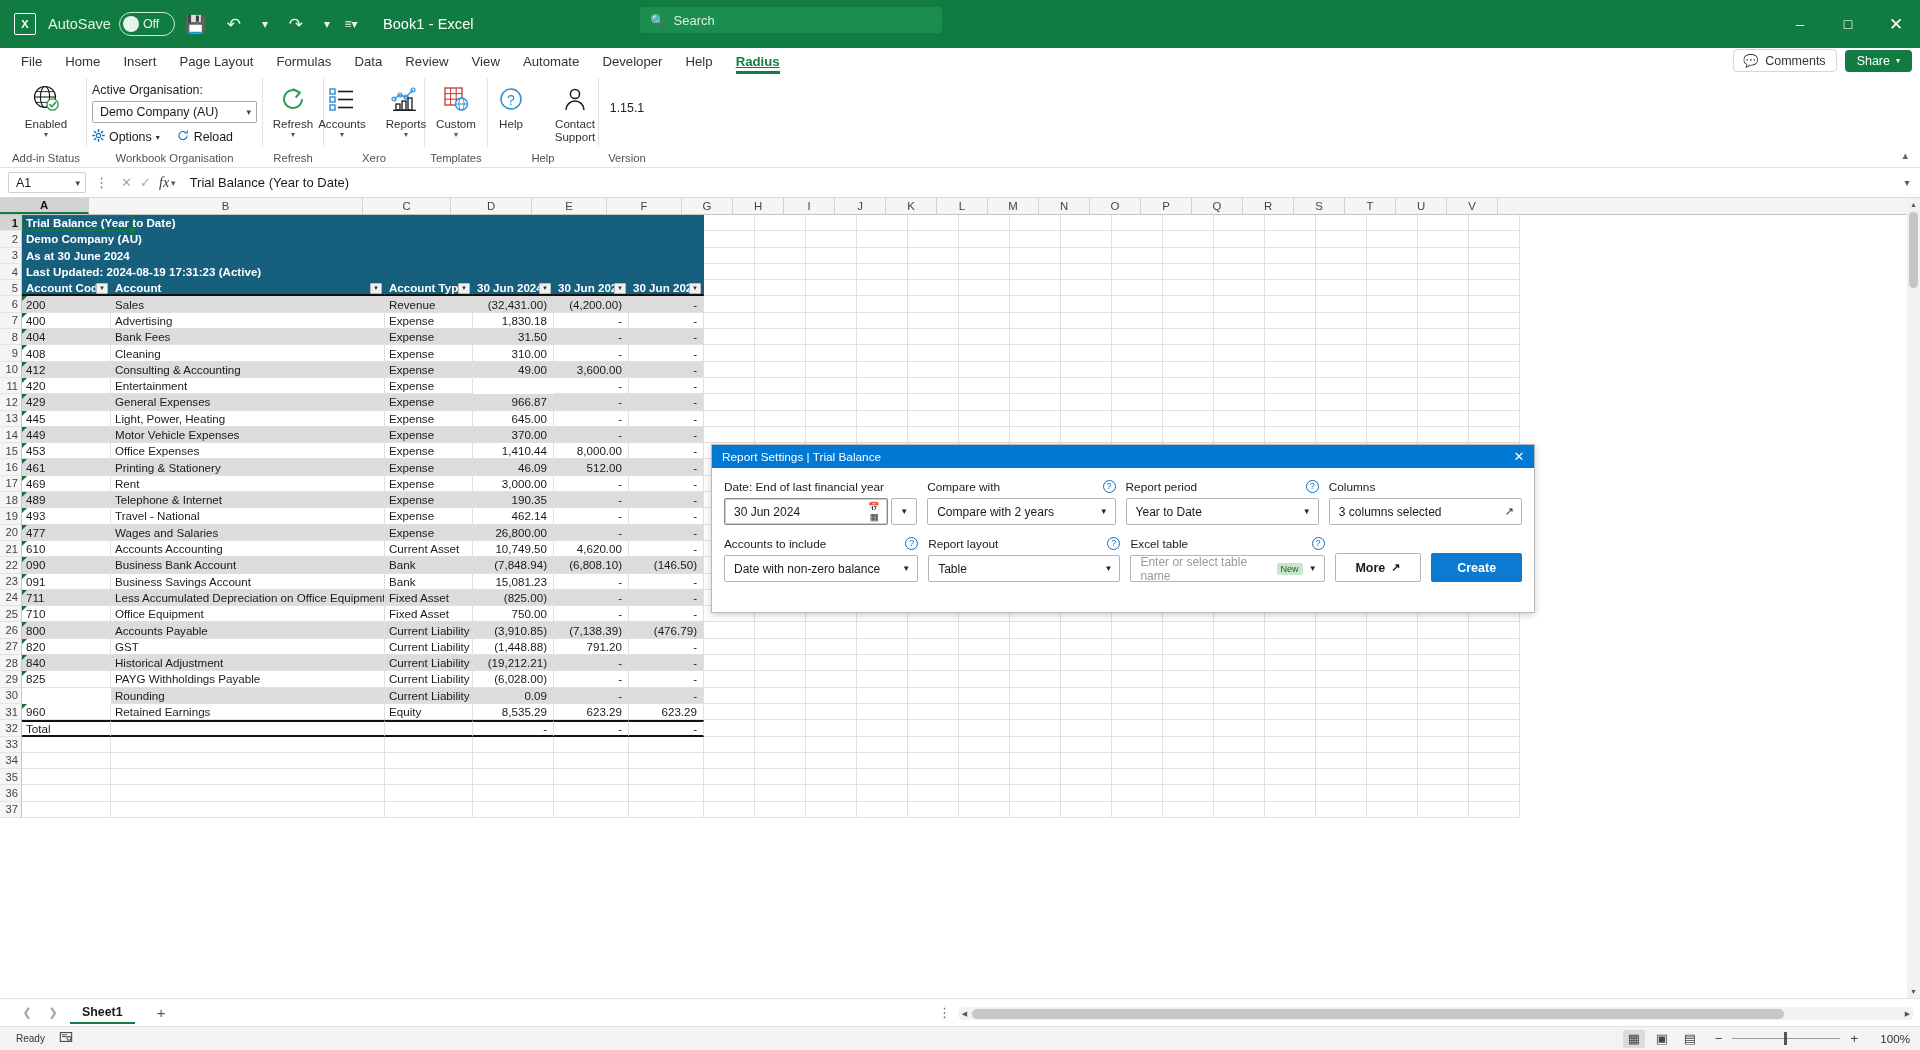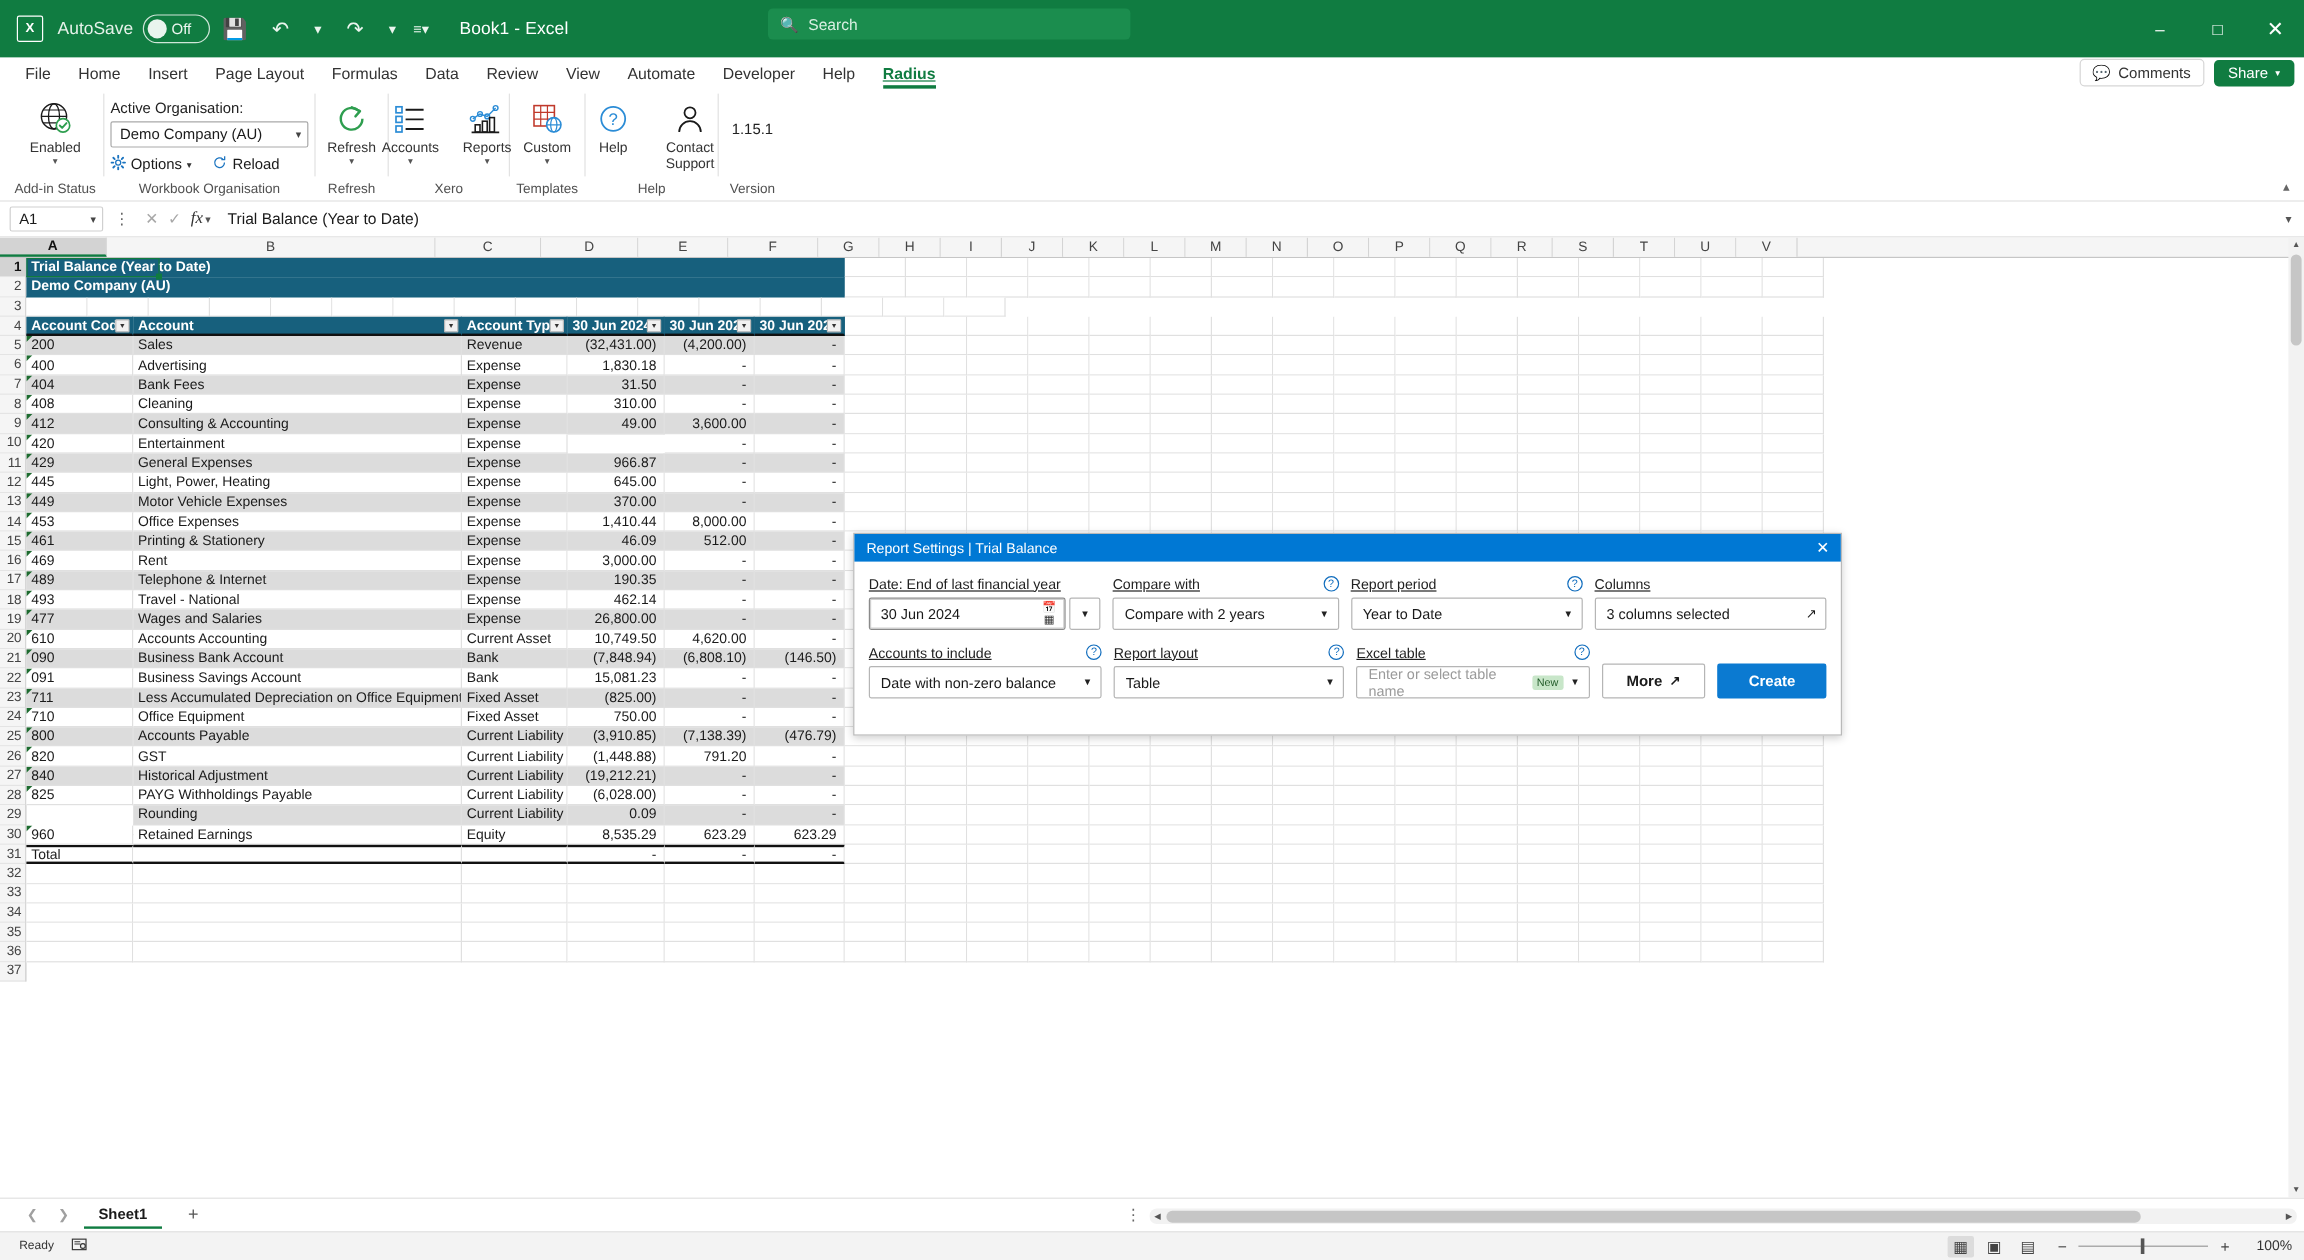--- a/index.html
+++ b/index.html
@@ -200,21 +200,21 @@
     height: 23px; background:#0078d4; color:#ffffff; display:flex; align-items:center;
     padding-left: 10px; font-size: 11.8px; position:relative;
   }
   #dlg-close { position:absolute; right: 6px; top: 2px; width: 18px; height: 18px;
     display:flex; align-items:center; justify-content:center; font-size: 13px; color:#fff; }
   #dlg-body { padding: 10px 12px 0 12px; }
   .dlg-row { display:flex; gap: 10px; }
   .dlg-row.second { margin-top: 10px; align-items:flex-end; }
   .fld { display:flex; flex-direction:column; }
   .fld-head { display:flex; align-items:center; justify-content:space-between; height: 17px; }
-  .fld-lbl { font-size: 11.8px; color:#222;text-decoration:underline; }
+  .fld-lbl { font-size: 11.8px; color:#222; }
   .qmark {
     width: 13px; height: 13px; border-radius:50%; border: 1.2px solid #0f6cbd;
     color:#0f6cbd; font-size: 9px; display:flex; align-items:center; justify-content:center;
     line-height:1;
   }
   .ctl {
     height: 27px; border: 1px solid #b5b5b5; border-radius: 2px; background:#fff;
     display:flex; align-items:center; padding: 0 7px 0 9px; margin-top: 3px;
     font-size: 12px; color:#1a1a1a; justify-content: space-between; gap:6px;
   }
@@ -624,20 +624,40 @@
           <div class="cell " style="width: 51px;"></div>
           <div class="cell " style="width: 51px;"></div>
           <div class="cell " style="width: 51px;"></div>
           <div class="cell " style="width: 51px;"></div>
           <div class="cell " style="width: 51px;"></div>
           <div class="cell " style="width: 51px;"></div>
           <div class="cell " style="width: 51px;"></div>
           <div class="cell " style="width: 51px;"></div>
         </div>
         <div class="grow">
+          <div class="cell bluebanner" style="width: 682px;">As at 30 June 2024</div>
+          <div class="cell " style="width: 51px;"></div>
+          <div class="cell " style="width: 51px;"></div>
+          <div class="cell " style="width: 51px;"></div>
+          <div class="cell " style="width: 51px;"></div>
+          <div class="cell " style="width: 51px;"></div>
+          <div class="cell " style="width: 51px;"></div>
+          <div class="cell " style="width: 51px;"></div>
+          <div class="cell " style="width: 51px;"></div>
+          <div class="cell " style="width: 51px;"></div>
+          <div class="cell " style="width: 51px;"></div>
+          <div class="cell " style="width: 51px;"></div>
+          <div class="cell " style="width: 51px;"></div>
+          <div class="cell " style="width: 51px;"></div>
+          <div class="cell " style="width: 51px;"></div>
+          <div class="cell " style="width: 51px;"></div>
+          <div class="cell " style="width: 51px;"></div>
+        </div>
+        <div class="grow">
+          <div class="cell bluebanner" style="width: 682px;">Last Updated: 2024-08-19 17:31:23 (Active)</div>
           <div class="cell " style="width: 51px;"></div>
           <div class="cell " style="width: 51px;"></div>
           <div class="cell " style="width: 51px;"></div>
           <div class="cell " style="width: 51px;"></div>
           <div class="cell " style="width: 51px;"></div>
           <div class="cell " style="width: 51px;"></div>
           <div class="cell " style="width: 51px;"></div>
           <div class="cell " style="width: 51px;"></div>
           <div class="cell " style="width: 51px;"></div>
           <div class="cell " style="width: 51px;"></div>

